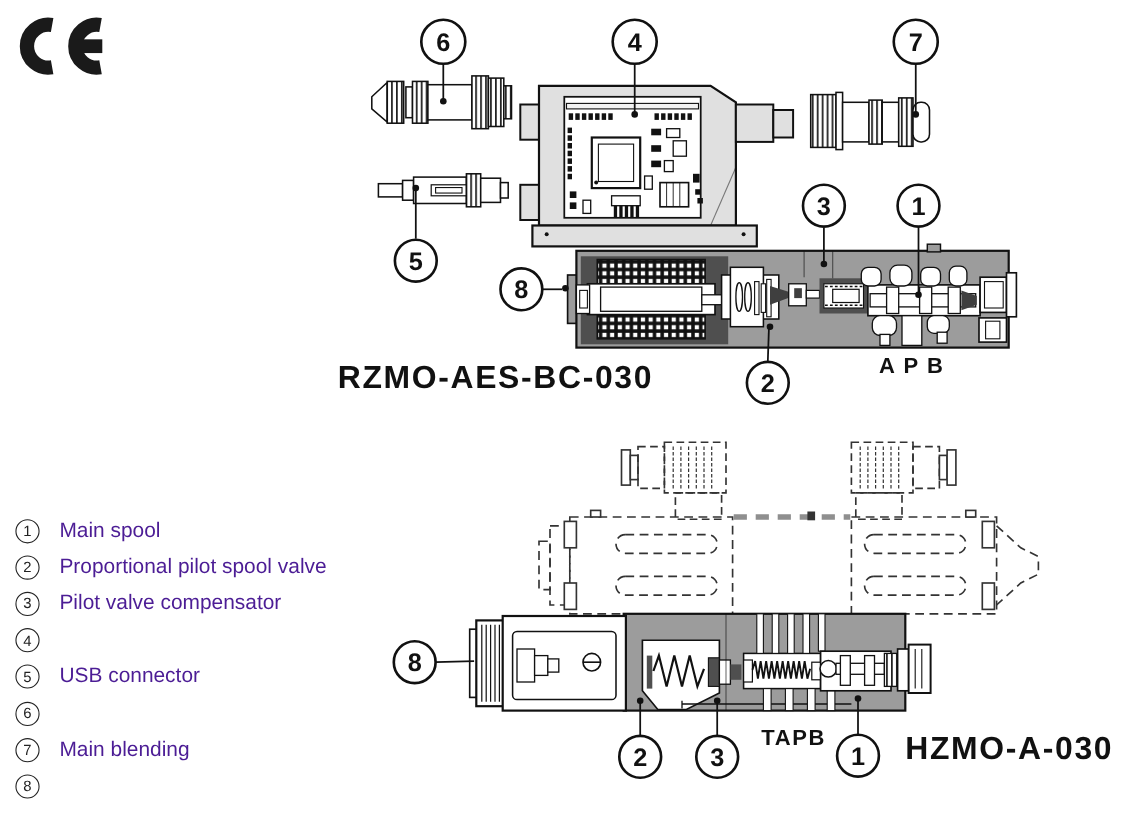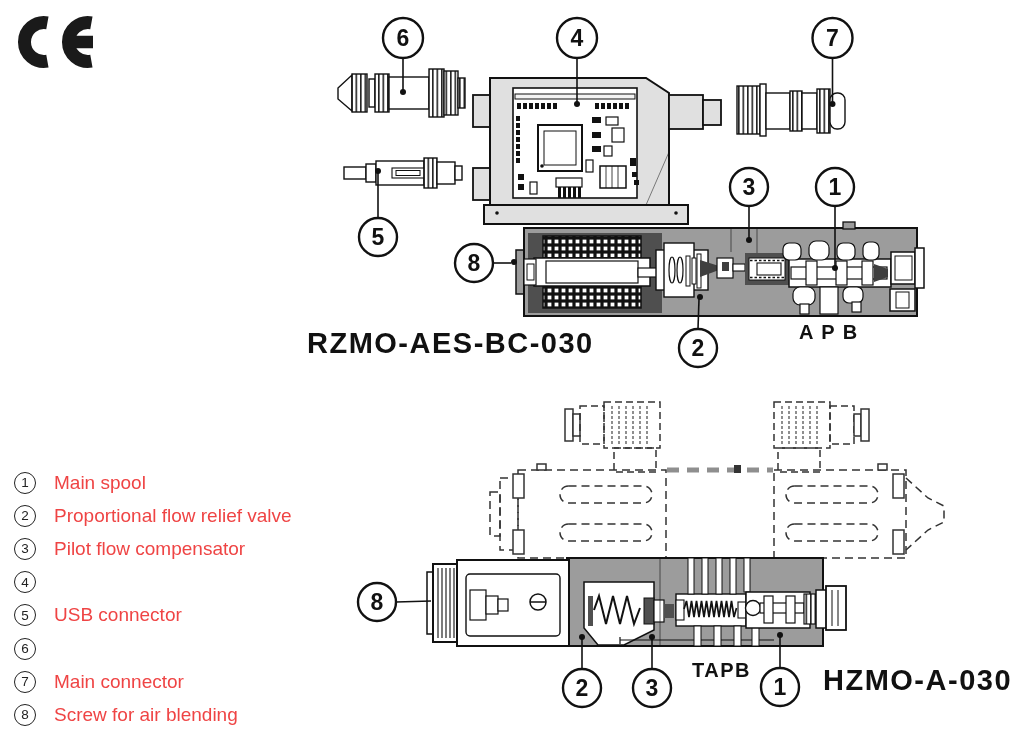--- a/index.html
+++ b/index.html
@@ -7,21 +7,21 @@
          font-family:"Liberation Sans",sans-serif;}
   svg text{font-family:"Liberation Sans",sans-serif;}
   .callout-num{font-size:23px;font-weight:bold;fill:#111;text-anchor:middle;}
   .model-label{font-size:29px;font-weight:bold;fill:#111;letter-spacing:1.5px;}
   .port-label{font-size:20px;font-weight:bold;fill:#111;letter-spacing:1.5px;}
   .legend{position:absolute;left:14px;top:466px;}
   .legend-row{display:flex;align-items:center;height:33.2px;}
   .legend-num{width:22px;height:22px;border:1.5px solid #222;border-radius:50%;
               box-sizing:border-box;display:flex;align-items:center;justify-content:center;
               font-size:13.5px;color:#222;flex:0 0 22px;}
-  .legend-label{margin-left:18px;font-size:19px;color:#ef4444;white-space:nowrap;}
+  .legend-label{margin-left:18px;font-size:19px;color:#4c1d95;white-space:nowrap;}
 </style>
 </head>
 <body>
 
 <div class="stage">
 
 <svg width="1034" height="742" viewBox="0 0 1034 742">
 <defs>
   <pattern id="coil" width="7" height="7" patternUnits="userSpaceOnUse">
     <rect width="7" height="7" fill="#111"></rect>
@@ -352,39 +352,38 @@
 </svg>
 
 
 <div class="legend">
   <div class="legend-row">
     <span class="legend-num">1</span>
     <span class="legend-label">Main spool</span>
   </div>
   <div class="legend-row">
     <span class="legend-num">2</span>
-    <span class="legend-label">Proportional flow relief valve</span>
+    <span class="legend-label">Proportional pilot spool valve</span>
   </div>
   <div class="legend-row">
     <span class="legend-num">3</span>
-    <span class="legend-label">Pilot flow compensator</span>
+    <span class="legend-label">Pilot valve compensator</span>
   </div>
   <div class="legend-row">
     <span class="legend-num">4</span>
   </div>
   <div class="legend-row">
     <span class="legend-num">5</span>
     <span class="legend-label">USB connector</span>
   </div>
   <div class="legend-row">
     <span class="legend-num">6</span>
   </div>
   <div class="legend-row">
     <span class="legend-num">7</span>
-    <span class="legend-label">Main connector</span>
+    <span class="legend-label">Main blending</span>
   </div>
   <div class="legend-row">
     <span class="legend-num">8</span>
-    <span class="legend-label">Screw for air blending</span>
   </div>
 </div>
 
 </div>
 
 </body></html>

